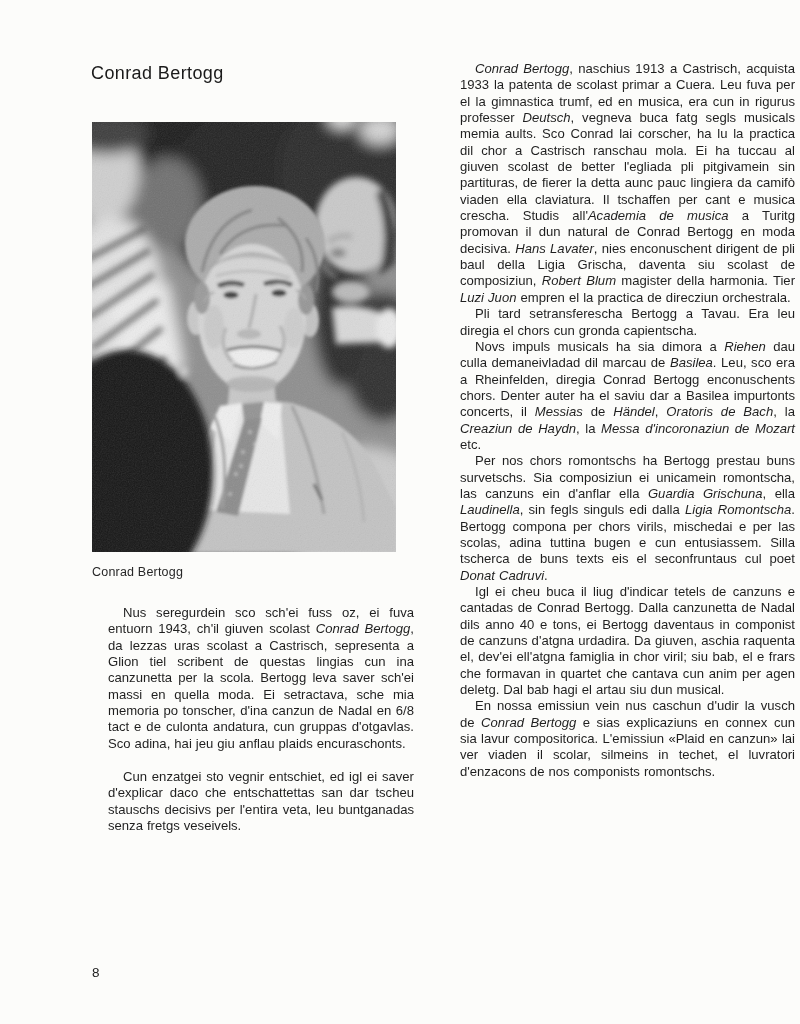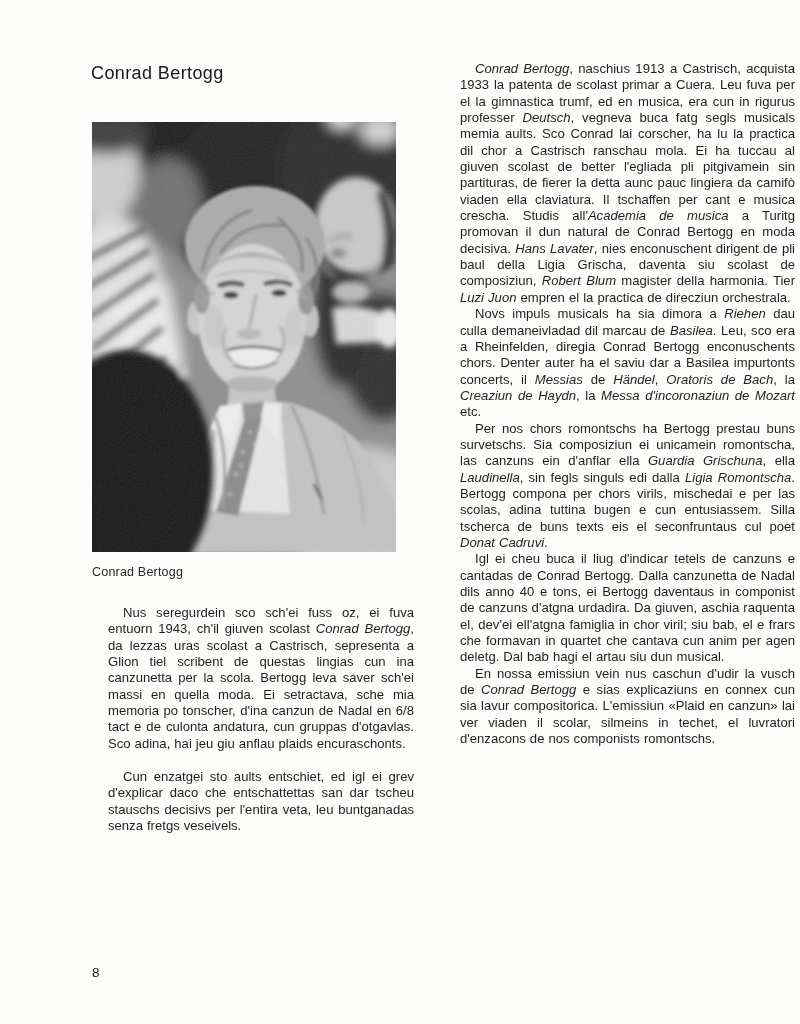--- a/index.html
+++ b/index.html
@@ -178,25 +178,26 @@
       </g>
 
       <rect width="304" height="430" filter="url(#grainf)" opacity="0.16"></rect>
     </svg>
   </figure>
 
   <div class="caption">Conrad Bertogg</div>
 
   <div class="col col-left">
     <p><span>Nus seregurdein sco sch'ei fuss oz, ei fuva entuorn 1943, ch'il giuven scolast </span><em>Conrad Bertogg</em><span>, da lezzas uras scolast a Castrisch, sepresenta a Glion tiel scribent de questas lingias cun ina canzunetta per la scola. Bertogg leva saver sch'ei massi en quella moda. Ei setractava, sche mia memoria po tonscher, d'ina canzun de Nadal en 6/8 tact e de culonta andatura, cun gruppas d'otgavlas. Sco adina, hai jeu giu anflau plaids encuraschonts.</span></p>
-    <p><span>Cun enzatgei sto aults entschiet, ed igl ei grev d'explicar daco che entschattettas san dar tscheu stauschs decisivs per l'entira veta, leu buntganadas senza fretgs veseivels.</span></p>
+    <p><span>Cun enzatgei sto vegnir entschiet, ed igl ei saver d'explicar daco che entschattettas san dar tscheu stauschs decisivs per l'entira veta, leu buntganadas senza fretgs veseivels.</span></p>
   </div>
 
   <div class="col col-right">
     <p><em>Conrad Bertogg</em><span>, naschius 1913 a Castrisch, acquista 1933 la patenta de scolast primar a Cuera. Leu fuva per el la gimnastica trumf, ed en musica, era cun in rigurus professer </span><em>Deutsch</em><span>, vegneva buca fatg segls musicals memia aults. Sco Conrad lai corscher, ha lu la practica dil chor a Castrisch ranschau mola. Ei ha tuccau al giuven scolast de better l'egliada pli pitgivamein sin partituras, de fierer la detta aunc pauc lingiera da camifò viaden ella claviatura. Il tschaffen per cant e musica crescha. Studis all'</span><em>Academia de musica</em><span> a Turitg promovan il dun natural de Conrad Bertogg en moda decisiva. </span><em>Hans Lavater</em><span>, nies enconuschent dirigent de pli baul della Ligia Grischa, daventa siu scolast de composiziun, </span><em>Robert Blum</em><span> magister della harmonia. Tier </span><em>Luzi Juon</em><span> empren el la practica de direcziun orchestrala.</span></p>
+    <p><span>Pli tard setransferescha Bertogg a Tavau. Era leu diregia el chors cun gronda capientscha.</span></p>
     <p><span>Novs impuls musicals ha sia dimora a </span><em>Riehen</em><span> dau culla demaneivladad dil marcau de </span><em>Basilea</em><span>. Leu, sco era a Rheinfelden, diregia Conrad Bertogg enconuschents chors. Denter auter ha el saviu dar a Basilea impurtonts concerts, il </span><em>Messias</em><span> de </span><em>Händel</em><span>, </span><em>Oratoris de Bach</em><span>, la </span><em>Creaziun de Haydn</em><span>, la </span><em>Messa d'incoronaziun de Mozart</em><span> etc.</span></p>
     <p><span>Per nos chors romontschs ha Bertogg prestau buns survetschs. Sia composiziun ei unicamein romontscha, las canzuns ein d'anflar ella </span><em>Guardia Grischuna</em><span>, ella </span><em>Laudinella</em><span>, sin fegls singuls edi dalla </span><em>Ligia Romontscha</em><span>. Bertogg compona per chors virils, mischedai e per las scolas, adina tuttina bugen e cun entusiassem. Silla tscherca de buns texts eis el seconfruntaus cul poet </span><em>Donat Cadruvi</em><span>.</span></p>
     <p><span>Igl ei cheu buca il liug d'indicar tetels de canzuns e cantadas de Conrad Bertogg. Dalla canzunetta de Nadal dils anno 40 e tons, ei Bertogg daventaus in componist de canzuns d'atgna urdadira. Da giuven, aschia raquenta el, dev'ei ell'atgna famiglia in chor viril; siu bab, el e frars che formavan in quartet che cantava cun anim per agen deletg. Dal bab hagi el artau siu dun musical.</span></p>
     <p><span>En nossa emissiun vein nus caschun d'udir la vusch de </span><em>Conrad Bertogg</em><span> e sias explicaziuns en connex cun sia lavur compositorica. L'emissiun «Plaid en canzun» lai ver viaden il scolar, silmeins in techet, el luvratori d'enzacons de nos componists romontschs.</span></p>
   </div>
 
   <div class="page-number">8</div>
 
 </div>
 

